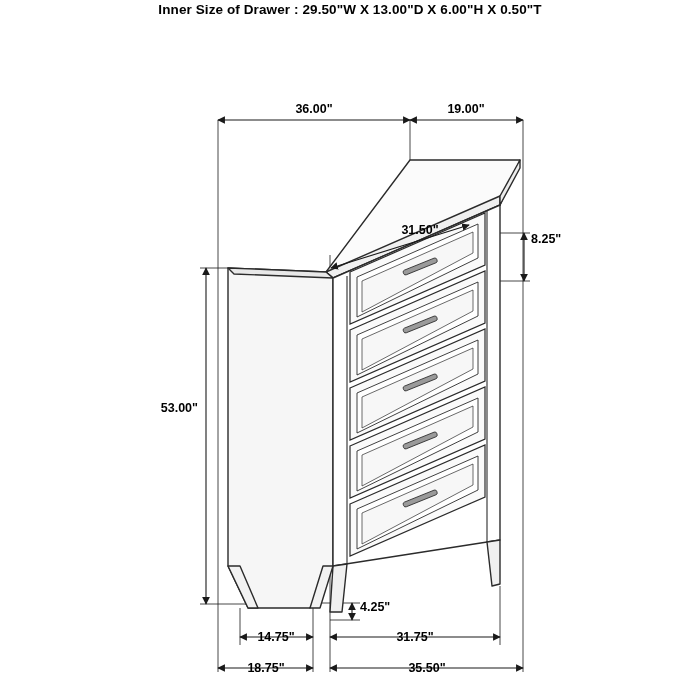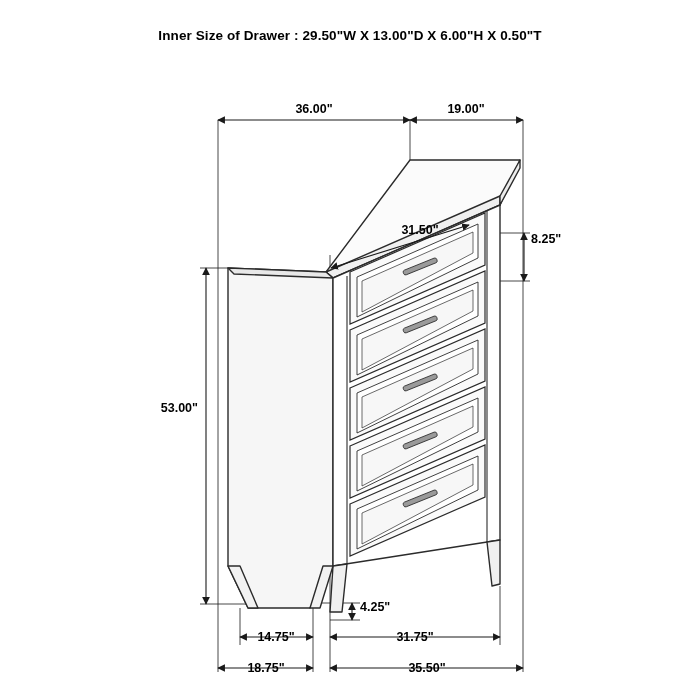--- a/index.html
+++ b/index.html
@@ -15,21 +15,21 @@
     position: relative;
     overflow: hidden;
   }
   #root {
     position: relative;
     width: 700px;
     height: 700px;
   }
   .title {
     position: absolute;
-    top: 28px;
+    top: 2px;
     left: 0;
     width: 700px;
     text-align: center;
     font-size: 13.5px;
     font-weight: bold;
     letter-spacing: 0.1px;
   }
   svg.diagram {
     position: absolute;
     top: 0;

